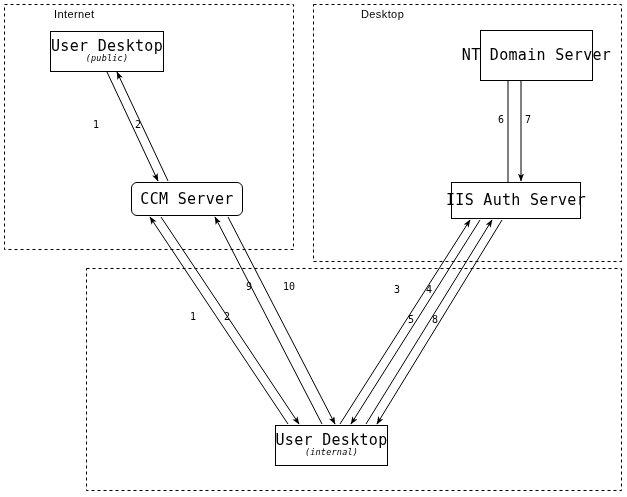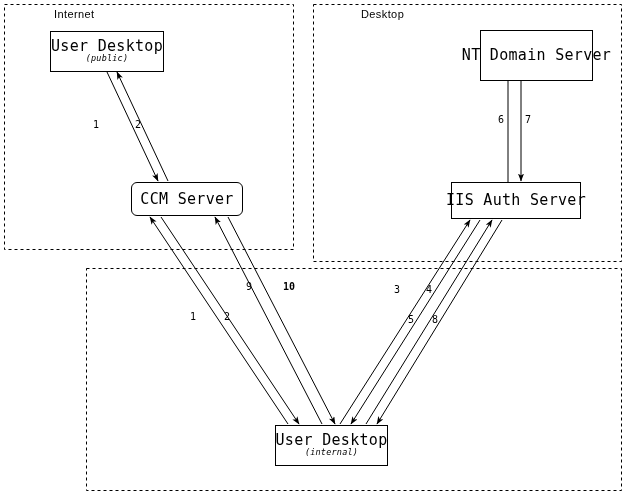--- a/index.html
+++ b/index.html
@@ -130,21 +130,21 @@
   <div class="node-box" style="left:275px; top:425px; width:113px; height:41px;">
     <div class="node-title">User Desktop</div>
     <div class="node-sub">(internal)</div>
   </div>
 
   <div class="flow-label" style="left:93px; top:120px;">1</div>
   <div class="flow-label" style="left:135px; top:120px;">2</div>
   <div class="flow-label" style="left:498px; top:115px;">6</div>
   <div class="flow-label" style="left:525px; top:115px;">7</div>
   <div class="flow-label" style="left:246px; top:282px;">9</div>
-  <div class="flow-label" style="left:283px; top:282px;font-weight:bold;">10</div>
+  <div class="flow-label" style="left:283px; top:282px;">10</div>
   <div class="flow-label" style="left:190px; top:312px;">1</div>
   <div class="flow-label" style="left:224px; top:312px;">2</div>
   <div class="flow-label" style="left:394px; top:285px;">3</div>
   <div class="flow-label" style="left:426px; top:285px;">4</div>
   <div class="flow-label" style="left:408px; top:315px;">5</div>
   <div class="flow-label" style="left:432px; top:315px;">8</div>
 
 </div>
 
 </body></html>

